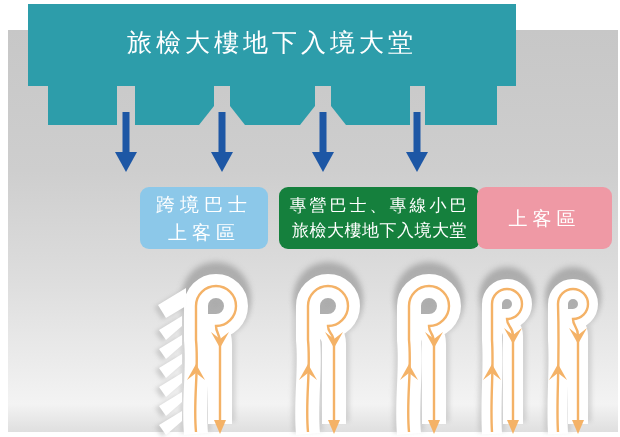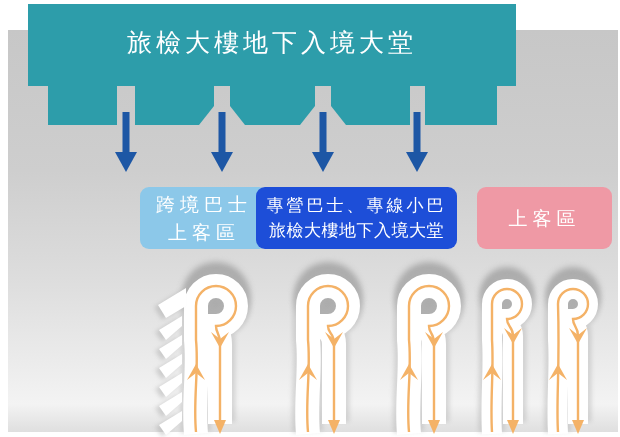--- a/index.html
+++ b/index.html
@@ -19,21 +19,21 @@
     font-size:25px;letter-spacing:4px;white-space:nowrap;
   }
   .zone{
     position:absolute;top:187px;height:62px;border-radius:9px;
     color:#ffffff;text-align:center;
     display:flex;flex-direction:column;justify-content:center;
     line-height:1.5;white-space:nowrap;
   }
   .zone-blue{left:140px;width:128px;background:#8cc8e9;font-size:19px;letter-spacing:5px}
   .zone-pink{left:477px;width:135px;background:#ef99a5;font-size:19px;letter-spacing:5px}
-  .zone-green{left:256px;width:201px;background:#1d4ed8;font-size:17px}
+  .zone-green{left:279px;width:201px;background:#15803d;font-size:17px}
   .zone-green .l1{letter-spacing:3px}
   .zone-green .l2{letter-spacing:0.5px}
 </style>
 </head>
 <body>
 
 <div class="panel"></div>
 
 <svg class="scene" viewBox="0 0 620 437">
   <defs>

